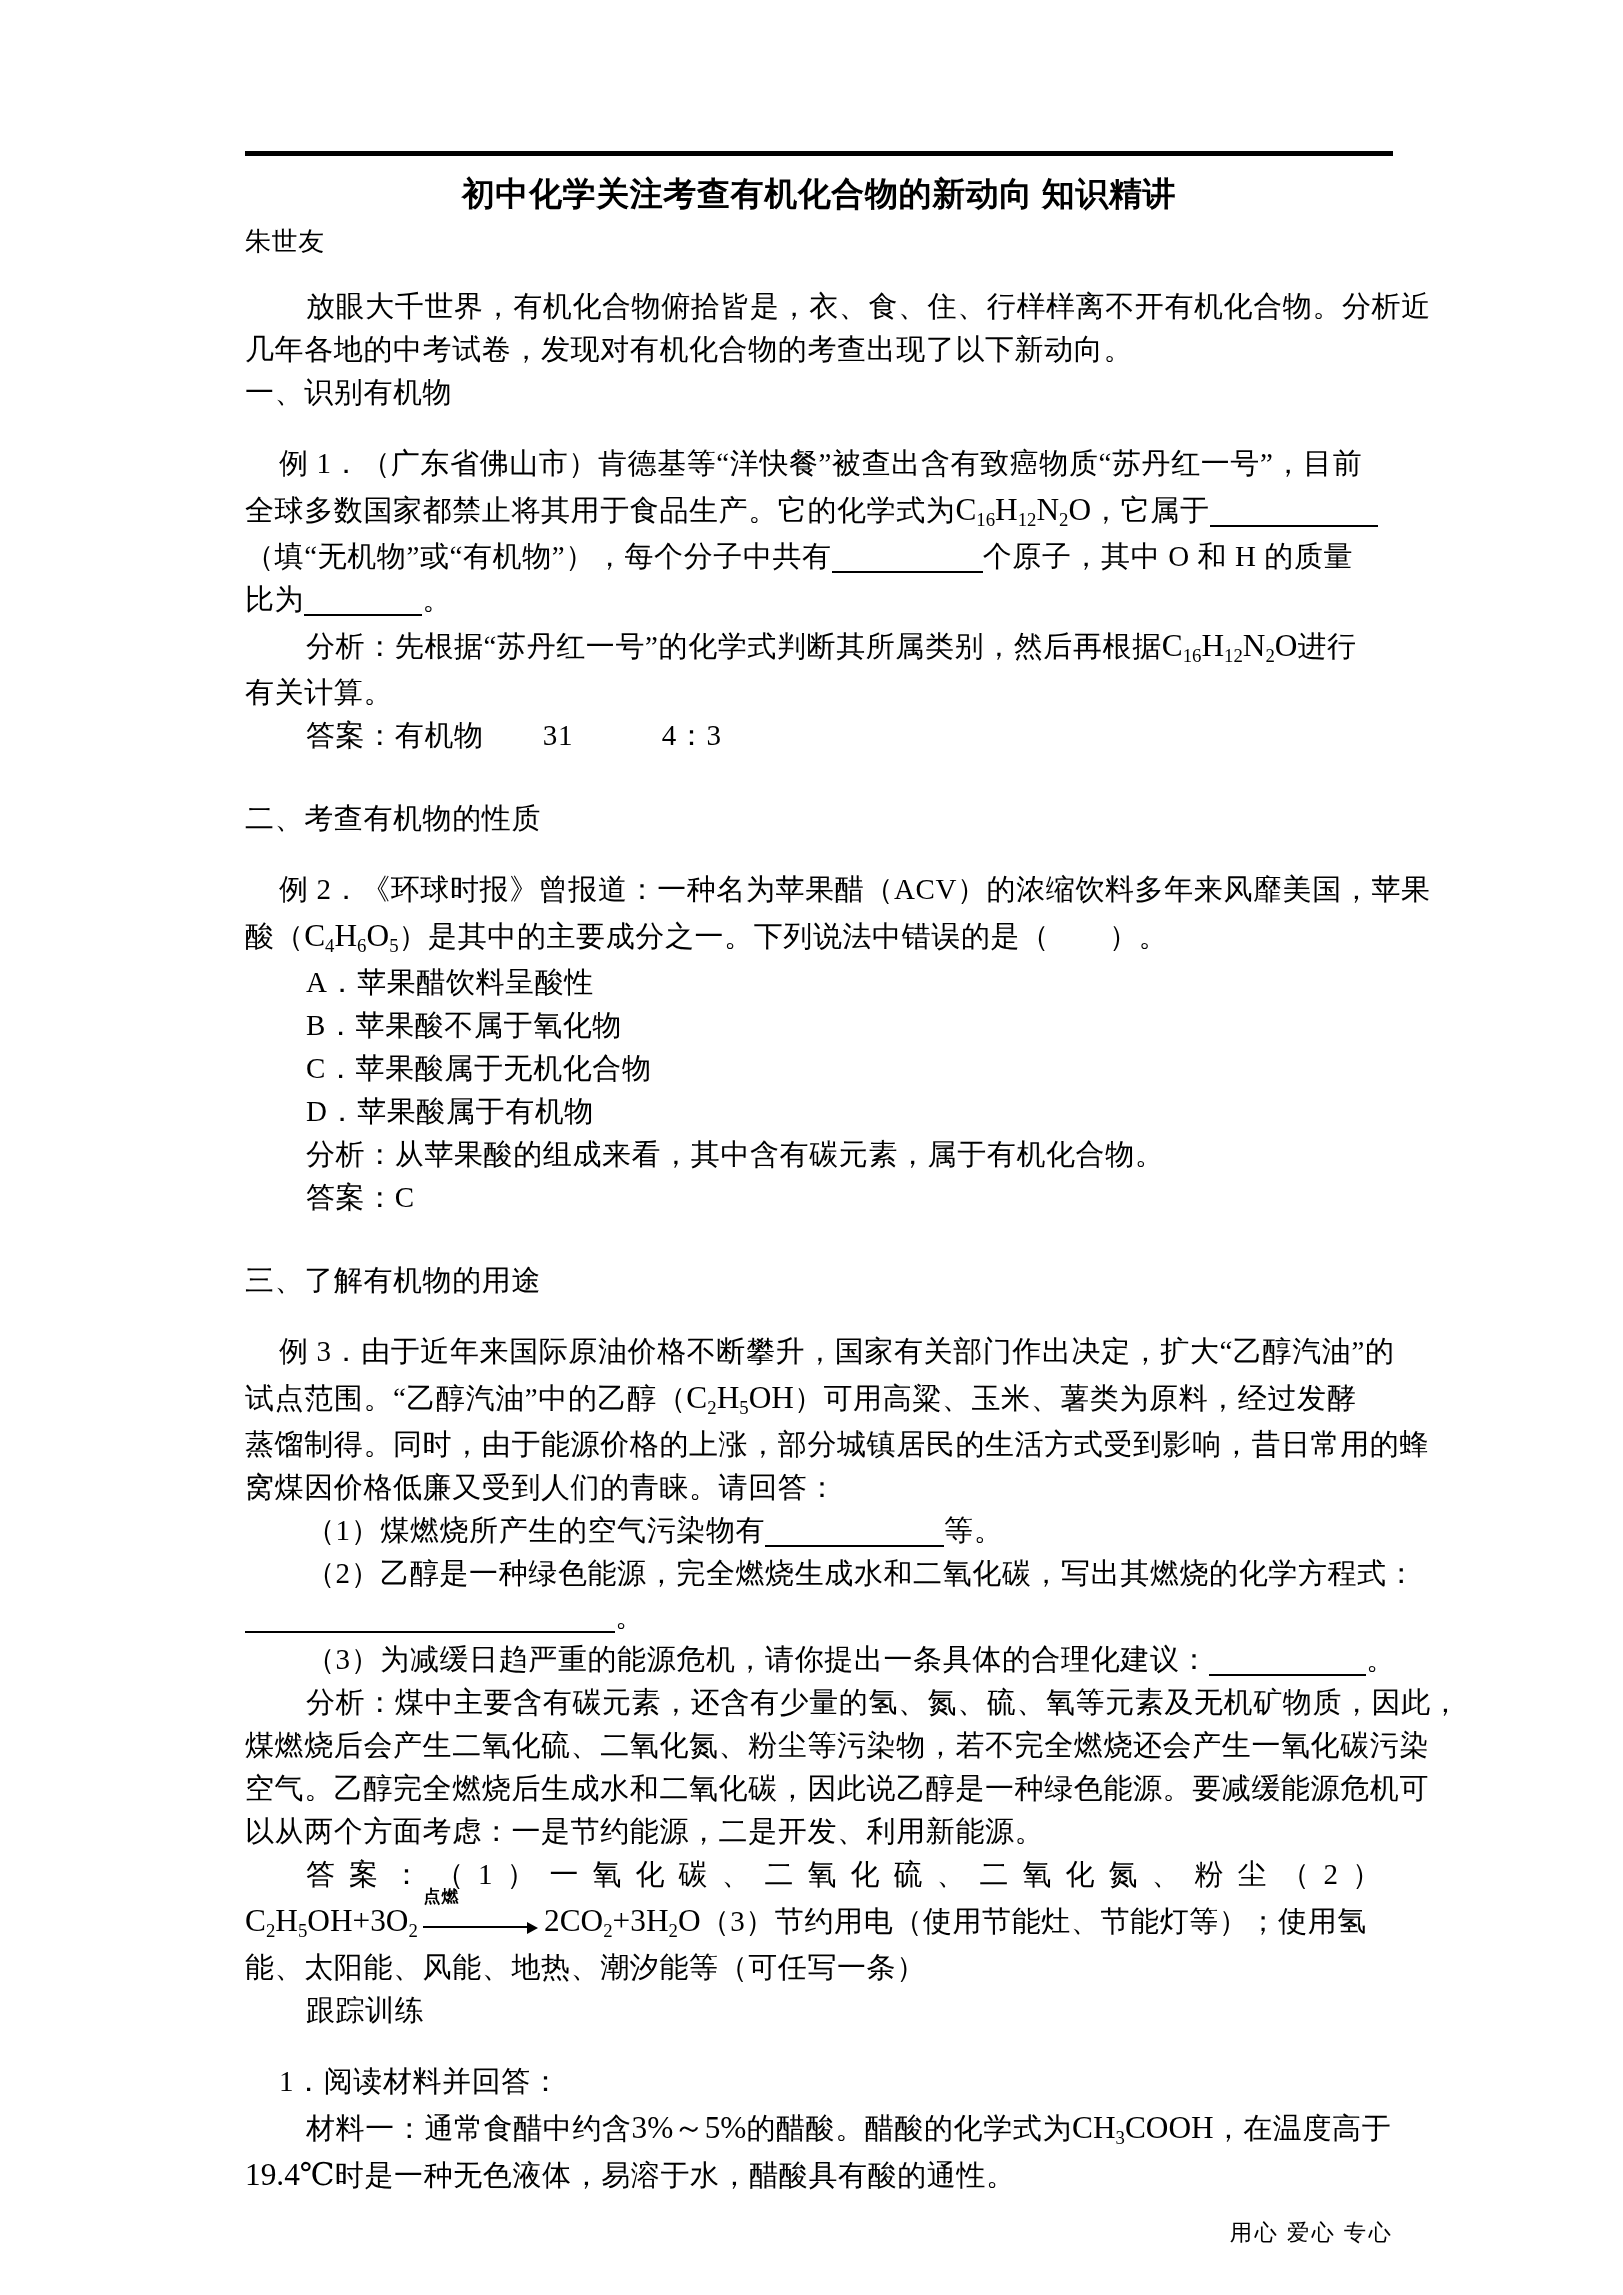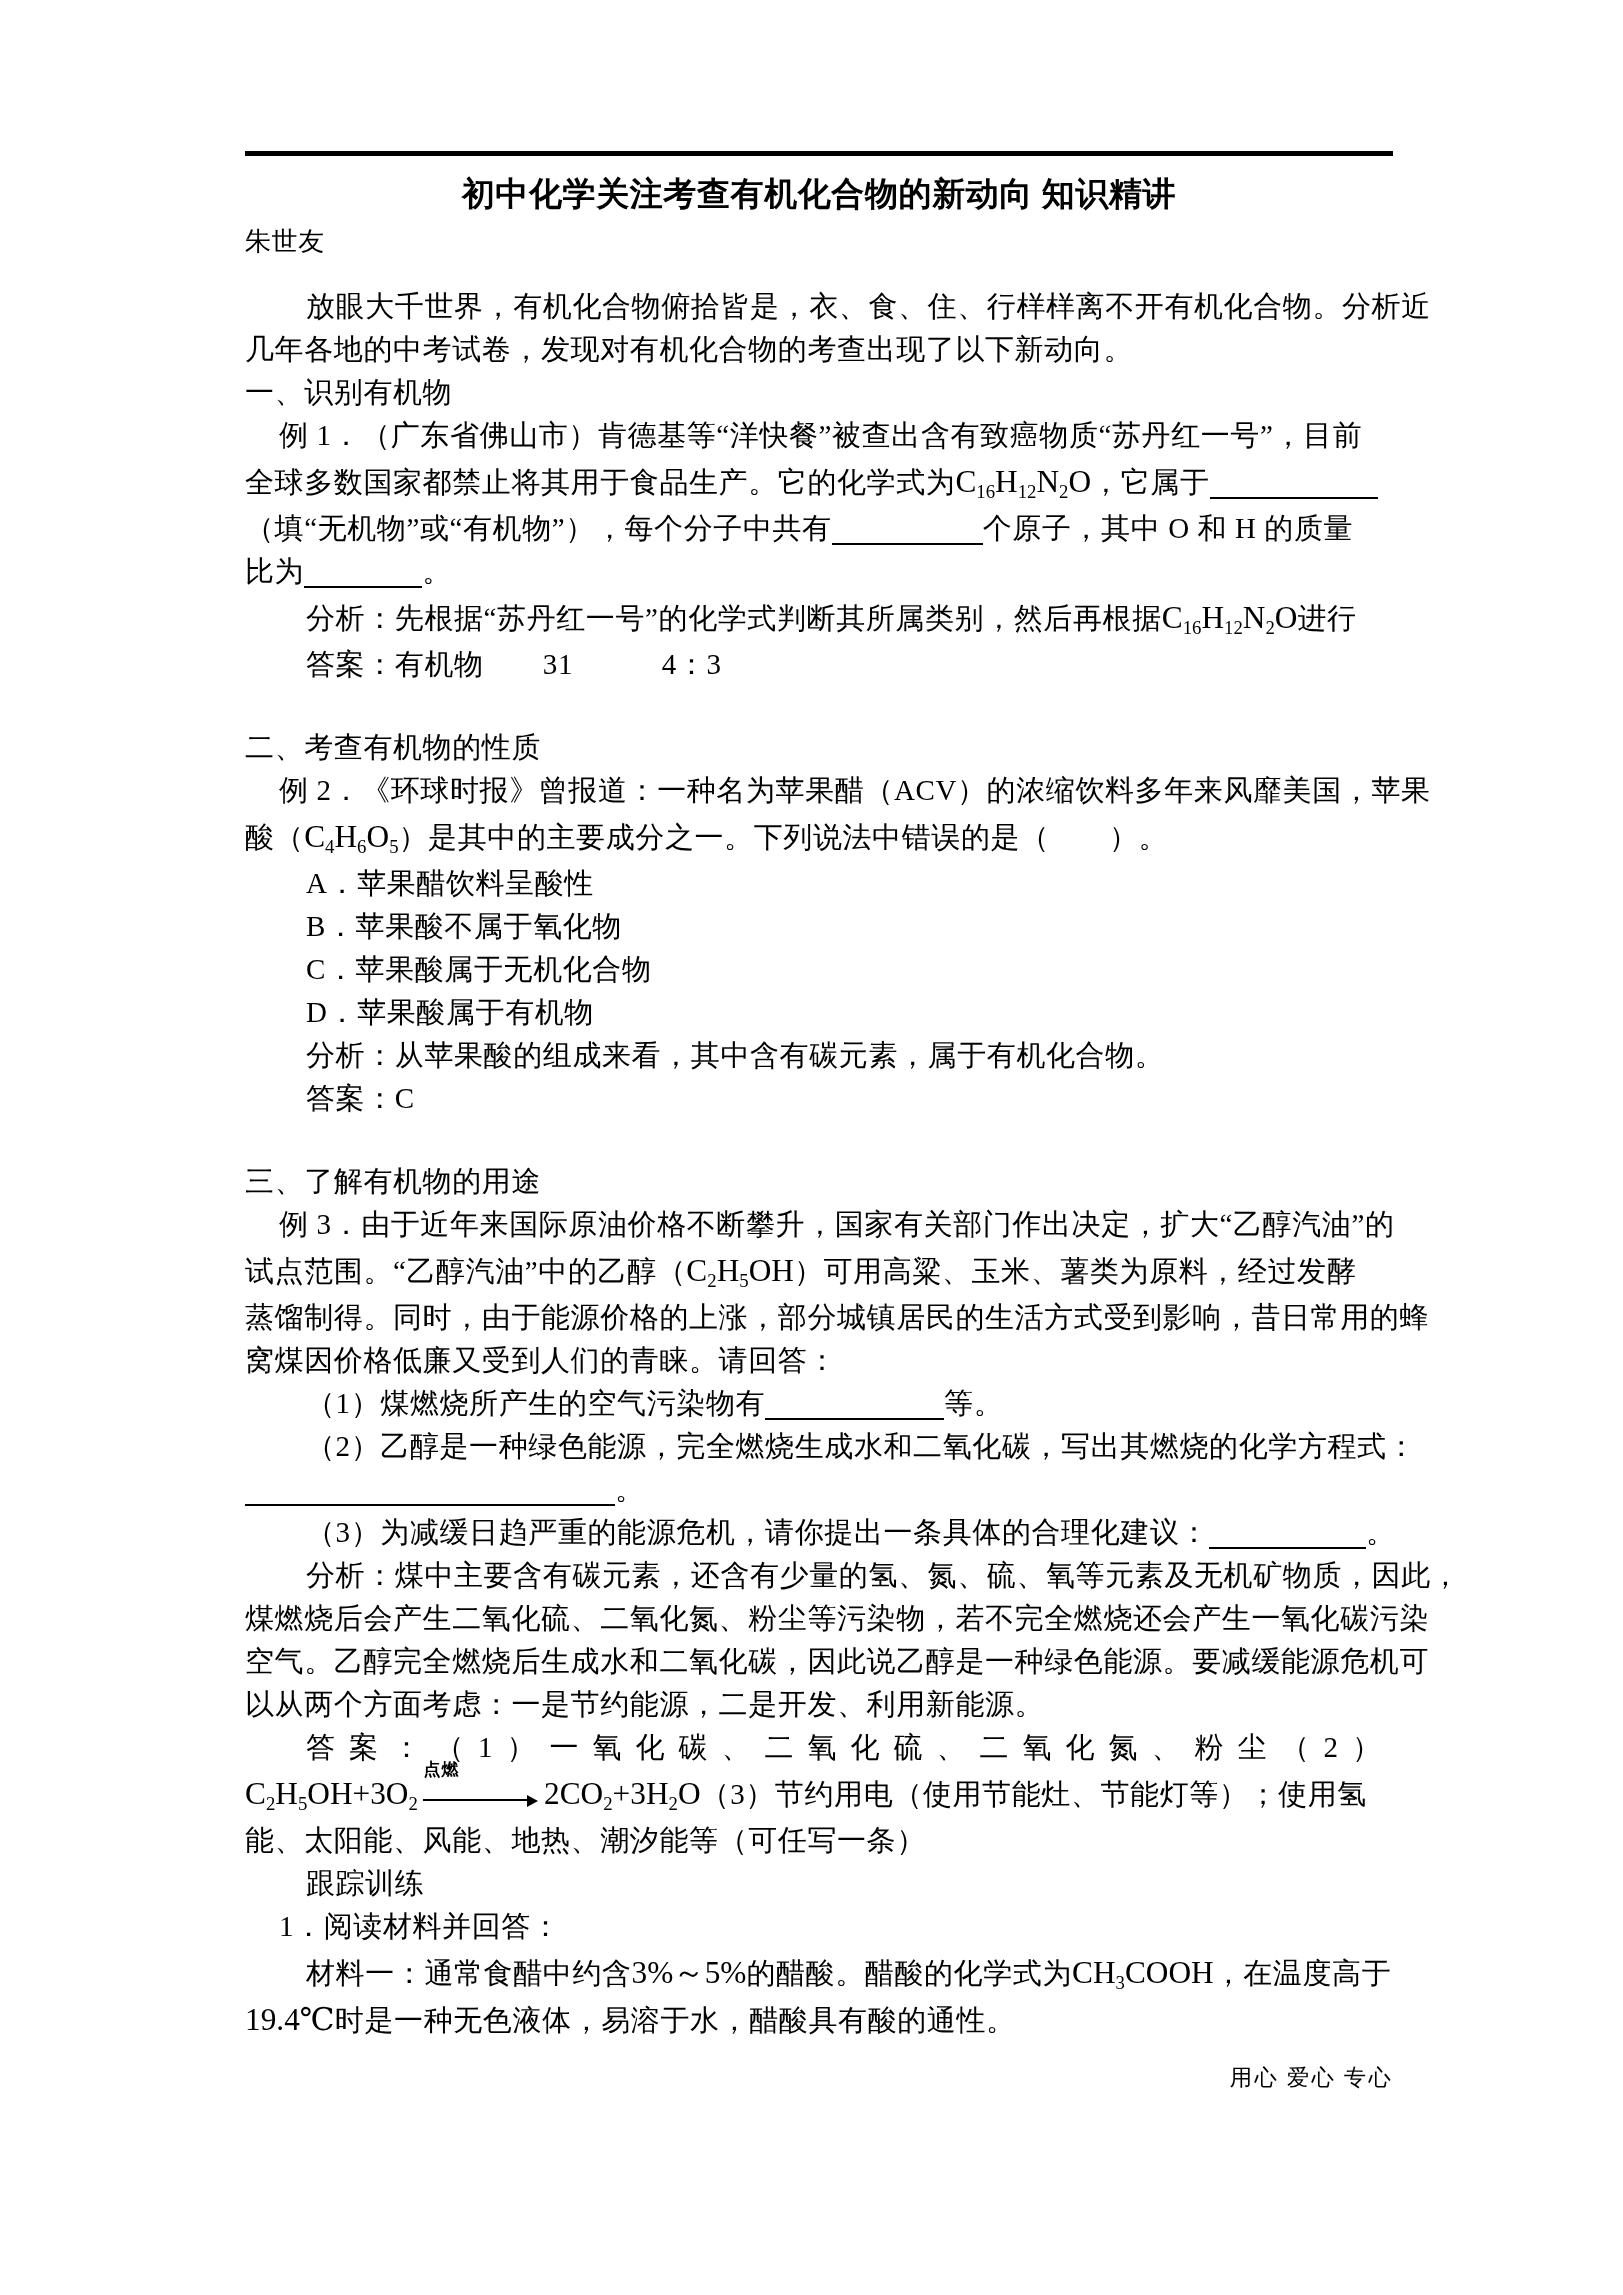--- a/index.html
+++ b/index.html
@@ -6,21 +6,21 @@
   .page{position:relative;width:1623px;height:2295px;background:#ffffff;color:#000;
         font-family:"Liberation Serif","DejaVu Serif",serif;font-size:29px;letter-spacing:0.6px;text-decoration:underline;}
   .rule{position:absolute;left:245px;top:151px;width:1148px;height:4.5px;background:#000;}
   .content{position:absolute;left:245px;top:168px;width:1177px;}
   .title{height:53px;line-height:53px;text-align:center;font-weight:bold;font-size:33px;width:1148px;}
   .author{height:42px;line-height:42px;text-align:left;font-size:26px;width:1148px;}
   .sp40{height:22.4px;}
   .line{height:43px;line-height:43px;white-space:nowrap;}
   .tall{height:50px;line-height:50px;}
   .gap{height:40px;}
-  .indent1{padding-left:34px;}
+  .indent1{padding-left:34px;margin-top:28px;}
   .indent2{padding-left:61px;}
   .wide{letter-spacing:14px;}
   .f{font-size:1.08em;letter-spacing:0;}
   .f sub{font-size:0.6em;vertical-align:-0.32em;line-height:0;letter-spacing:0;}
   .blank{display:inline-block;height:6.7px;border-bottom:2.8px solid #000;vertical-align:-6.7px;}
   .rxn-arrow{display:inline-block;position:relative;width:115px;height:36px;vertical-align:-7.8px;margin:0 5.6px;}
   .rxn-label{position:absolute;left:0;right:0;bottom:17px;font-size:17px;font-weight:bold;letter-spacing:1.1px;}
   .rxn-shaft{position:absolute;left:0;right:4.5px;bottom:11.2px;border-bottom:2.8px solid #000;}
   .rxn-head{position:absolute;right:0;bottom:5.6px;width:0;height:0;
             border-left:11.2px solid #000;border-top:6.7px solid transparent;border-bottom:6.7px solid transparent;}
@@ -37,20 +37,21 @@
     <div class="sp40"></div>
     <div>
         <div class="line indent2"><span class="t">放眼大千世界，有机化合物俯拾皆是，衣、食、住、行样样离不开有机化合物。分析近</span></div>
         <div class="line "><span class="t">几年各地的中考试卷，发现对有机化合物的考查出现了以下新动向。</span></div>
         <div class="line "><span class="t">一、识别有机物</span></div>
         <div class="line indent1"><span class="t">例 1．（广东省佛山市）肯德基等“洋快餐”被查出含有致癌物质“苏丹红一号”，目前</span></div>
         <div class="line tall"><span class="t">全球多数国家都禁止将其用于食品生产。它的化学式为</span><span class="f"><span>C</span><sub>16</sub><span>H</span><sub>12</sub><span>N</span><sub>2</sub><span>O</span></span><span class="t">，它属于</span><span class="blank" style="width: 168px;"></span></div>
         <div class="line "><span class="t">（填“无机物”或“有机物”），每个分子中共有</span><span class="blank" style="width: 151px;"></span><span class="t">个原子，其中 O 和 H 的质量</span></div>
         <div class="line "><span class="t">比为</span><span class="blank" style="width: 118px;"></span><span class="t">。</span></div>
         <div class="line indent2 tall"><span class="t">分析：先根据“苏丹红一号”的化学式判断其所属类别，然后再根据</span><span class="f"><span>C</span><sub>16</sub><span>H</span><sub>12</sub><span>N</span><sub>2</sub><span>O</span></span><span class="t">进行</span></div>
+        <div class="line "><span class="t">有关计算。</span></div>
         <div class="line indent2"><span class="t">答案：有机物　　31　　　4：3</span></div>
         <div class="gap"></div>
         <div class="line "><span class="t">二、考查有机物的性质</span></div>
         <div class="line indent1"><span class="t">例 2．《环球时报》曾报道：一种名为苹果醋（ACV）的浓缩饮料多年来风靡美国，苹果</span></div>
         <div class="line tall"><span class="t">酸（</span><span class="f"><span>C</span><sub>4</sub><span>H</span><sub>6</sub><span>O</span><sub>5</sub></span><span class="t">）是其中的主要成分之一。下列说法中错误的是（　　）。</span></div>
         <div class="line indent2"><span class="t">A．苹果醋饮料呈酸性</span></div>
         <div class="line indent2"><span class="t">B．苹果酸不属于氧化物</span></div>
         <div class="line indent2"><span class="t">C．苹果酸属于无机化合物</span></div>
         <div class="line indent2"><span class="t">D．苹果酸属于有机物</span></div>
         <div class="line indent2"><span class="t">分析：从苹果酸的组成来看，其中含有碳元素，属于有机化合物。</span></div>

